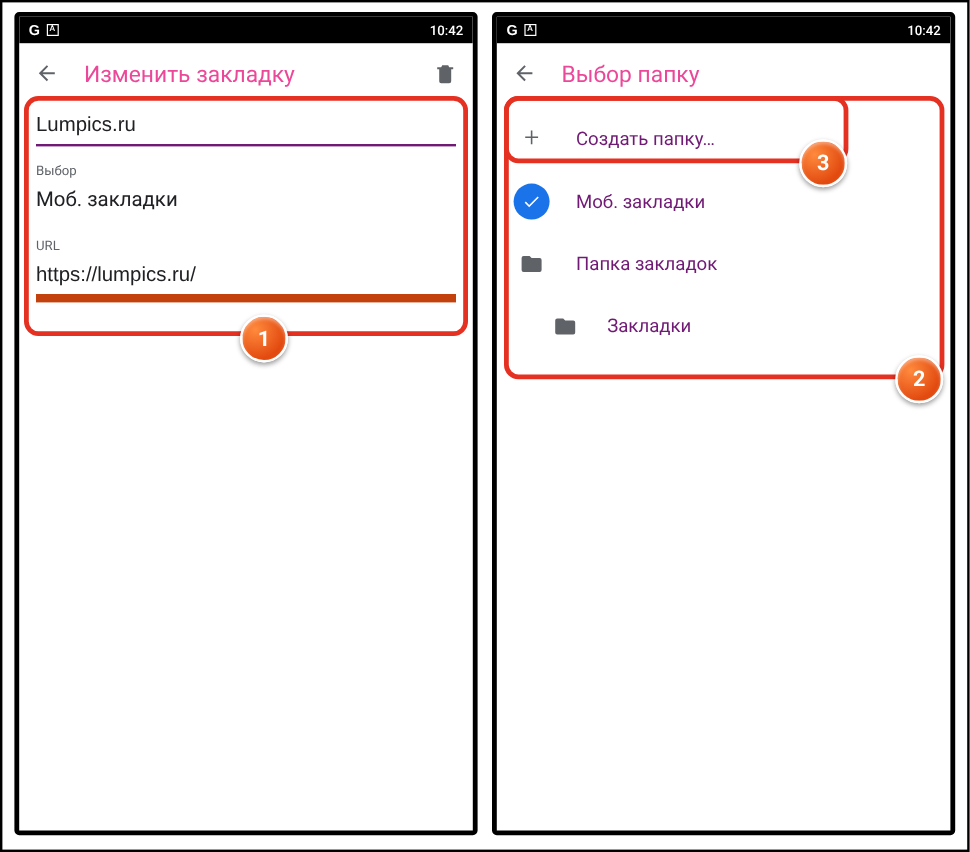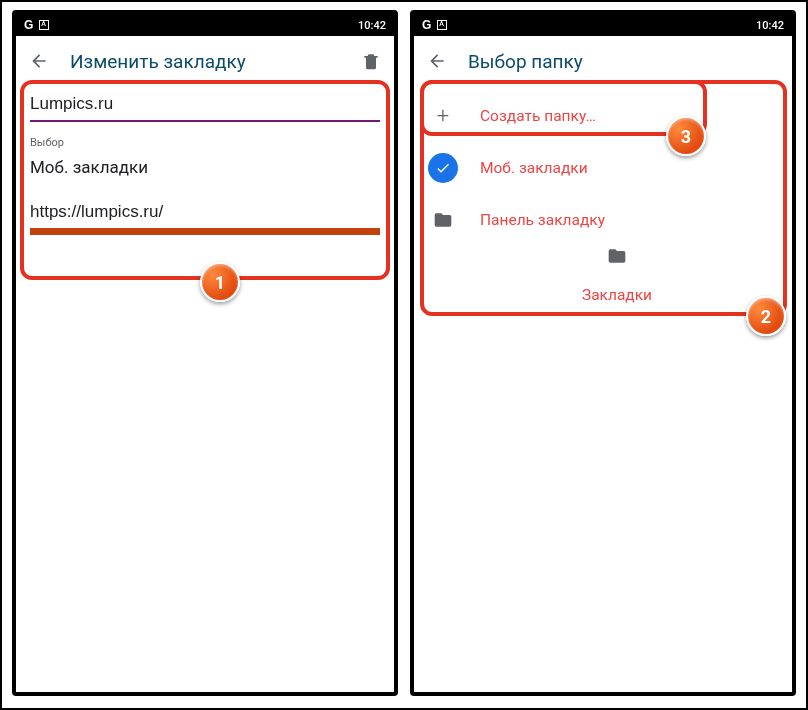--- a/index.html
+++ b/index.html
@@ -45,21 +45,21 @@
   .app-bar {
     height: 50px;
     display: flex;
     align-items: center;
     padding: 0 12px;
     gap: 20px;
   }
   .app-bar .title {
     flex: 1;
     font-size: 19px;
-    color: #0c4a6e;
+    color: #ec4899;
     font-weight: 400;
   }
   .icon-btn {
     width: 22px; height: 22px;
     display:flex; align-items:center; justify-content:center;
     cursor:pointer;
   }
   .arrow-back svg, .trash svg { width: 20px; height: 20px; }
 
   .form-section { padding: 4px 14px 0 14px; position:relative; }
@@ -114,30 +114,30 @@
   .c2 { left: 744px; top: 294px; }
   .c3 { left: 664px; top: 114px; }
 
   .folder-list { padding-top: 4px; }
   .folder-row {
     display:flex; align-items:center;
     height: 52px;
     padding: 0 14px;
     gap: 22px;
   }
-  .folder-row.indent { padding-left: 42px; gap: 20px; flex-direction: column;}
+  .folder-row.indent { padding-left: 42px; gap: 20px;}
   .folder-icon {
     width: 30px; height: 30px;
     display:flex; align-items:center; justify-content:center;
   }
   .folder-icon.check {
     width: 30px; height:30px; border-radius:50%;
     background:#1a73e8; color:#fff;
   }
-  .folder-label { font-size: 15.5px; color:#ef4444; }
+  .folder-label { font-size: 15.5px; color:#701a75; }
   .plus { font-size: 22px; color:#5f6368; font-weight:300; line-height:1;}
 </style>
 </head>
 <body>
 
 <div class="phone phone-left">
   <div class="status-bar">
     <div class="status-left">
       <span class="g-icon">G</span>
       <span class="box-icon"></span>
@@ -161,20 +161,21 @@
 
   <div class="form-section">
     <div class="field">
       <input class="field-input active" value="Lumpics.ru" style="">
     </div>
     <div class="field">
       <span class="field-label">Выбор</span>
       <div class="field-static">Моб. закладки</div>
     </div>
     <div class="field">
+      <span class="field-label">URL</span>
       <input class="field-input" value="https://lumpics.ru/" style="">
     </div>
   </div>
 </div>
 
 <div class="phone phone-right">
   <div class="status-bar">
     <div class="status-left">
       <span class="g-icon">G</span>
       <span class="box-icon"></span>
@@ -205,21 +206,21 @@
           </svg>
       </div>
       <span class="folder-label">Моб. закладки</span>
     </div>
     <div class="folder-row">
       <div class="folder-icon">
         <svg width="20" height="20" viewBox="0 0 24 24">
             <path fill="#5f6368" d="M10 4H4a2 2 0 0 0-2 2v12a2 2 0 0 0 2 2h16a2 2 0 0 0 2-2V8a2 2 0 0 0-2-2h-8l-2-2z"></path>
           </svg>
       </div>
-      <span class="folder-label">Панель закладку</span>
+      <span class="folder-label">Папка закладок</span>
     </div>
     <div class="folder-row indent">
       <div class="folder-icon">
         <svg width="20" height="20" viewBox="0 0 24 24">
             <path fill="#5f6368" d="M10 4H4a2 2 0 0 0-2 2v12a2 2 0 0 0 2 2h16a2 2 0 0 0 2-2V8a2 2 0 0 0-2-2h-8l-2-2z"></path>
           </svg>
       </div>
       <span class="folder-label">Закладки</span>
     </div>
   </div>

